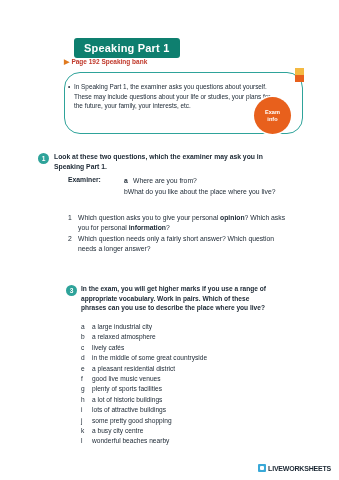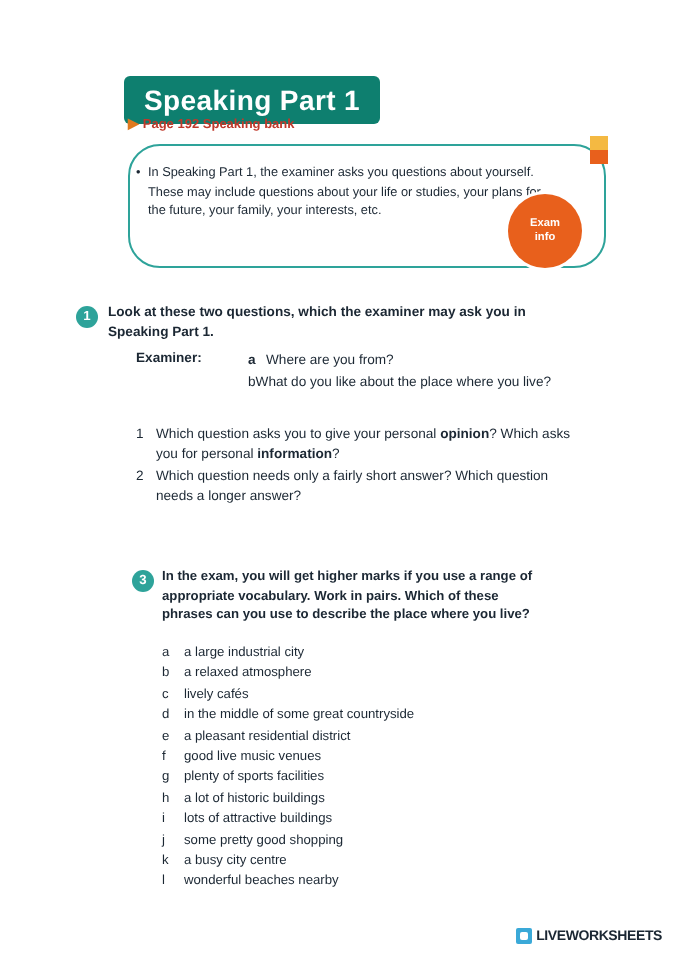--- a/index.html
+++ b/index.html
@@ -17,25 +17,25 @@
   .page {
     position: absolute;
     left: 0; top: 0;
     width: 339px; height: 480px;
     background: #ffffff;
   }
 
   
   .title-pill {
     position: absolute;
-    left: 62px;
+    left: 74px;
     top: 38px;
     background: #0e7f6f;
     color: #ffffff;
-    font-size: 14px;
+    font-size: 11px;
     font-weight: bold;
     padding: 4px 10px 4px 10px;
     border-radius: 3px;
     letter-spacing: 0.2px;
     white-space: nowrap;
   }
 
   
   .page-ref {
     position: absolute;

